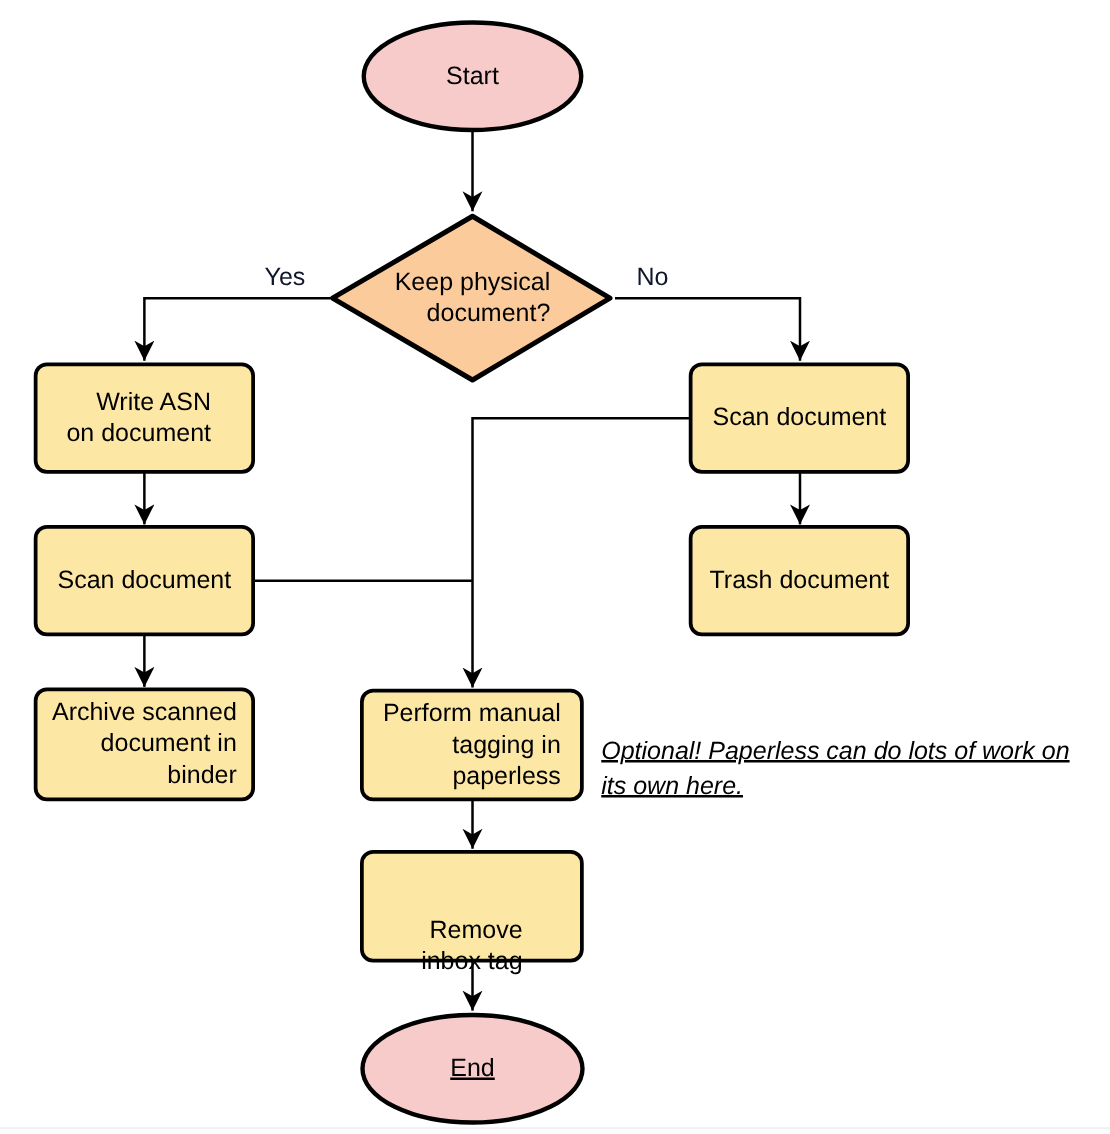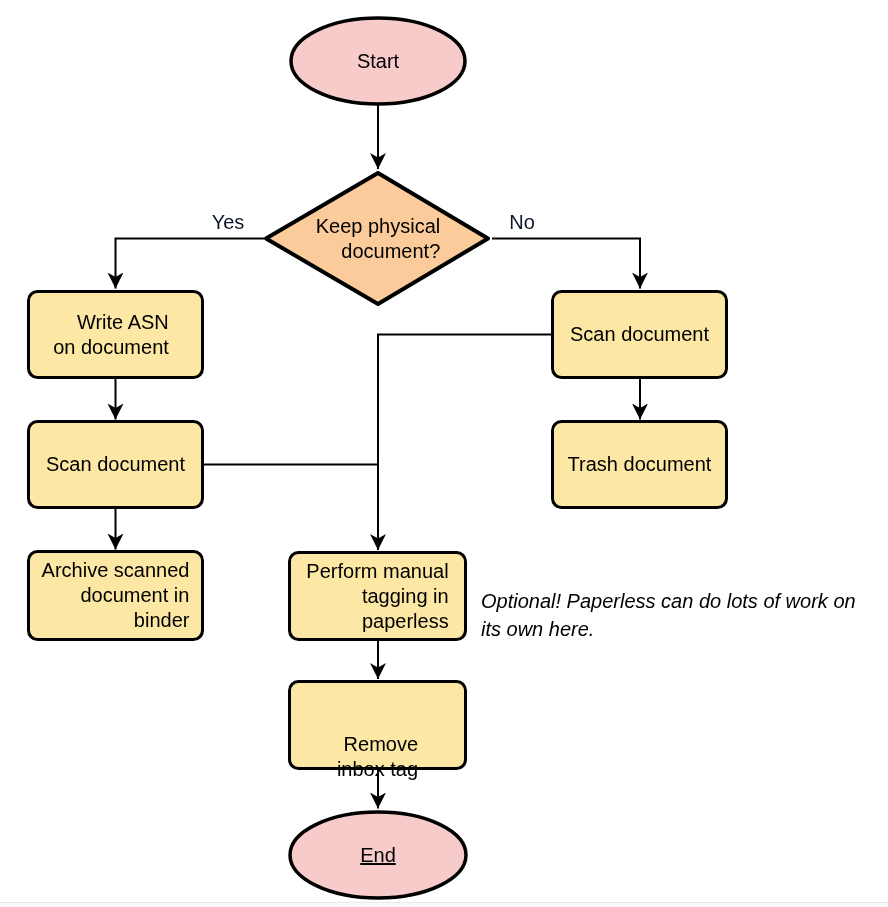--- a/index.html
+++ b/index.html
@@ -62,20 +62,21 @@
   .annotation {
     position: absolute;
     left: 481px;
     top: 588px;
     width: 404px;
     font-size: 20px;
     line-height: 1.38;
     font-style: italic;
     color: #000000;
     white-space: pre-line;
+    text-decoration: underline;
   }
   .page-divider {
     position: absolute;
     left: 0;
     top: 902px;
     width: 888px;
     height: 1px;
   }
   .page-below {
     position: absolute;

